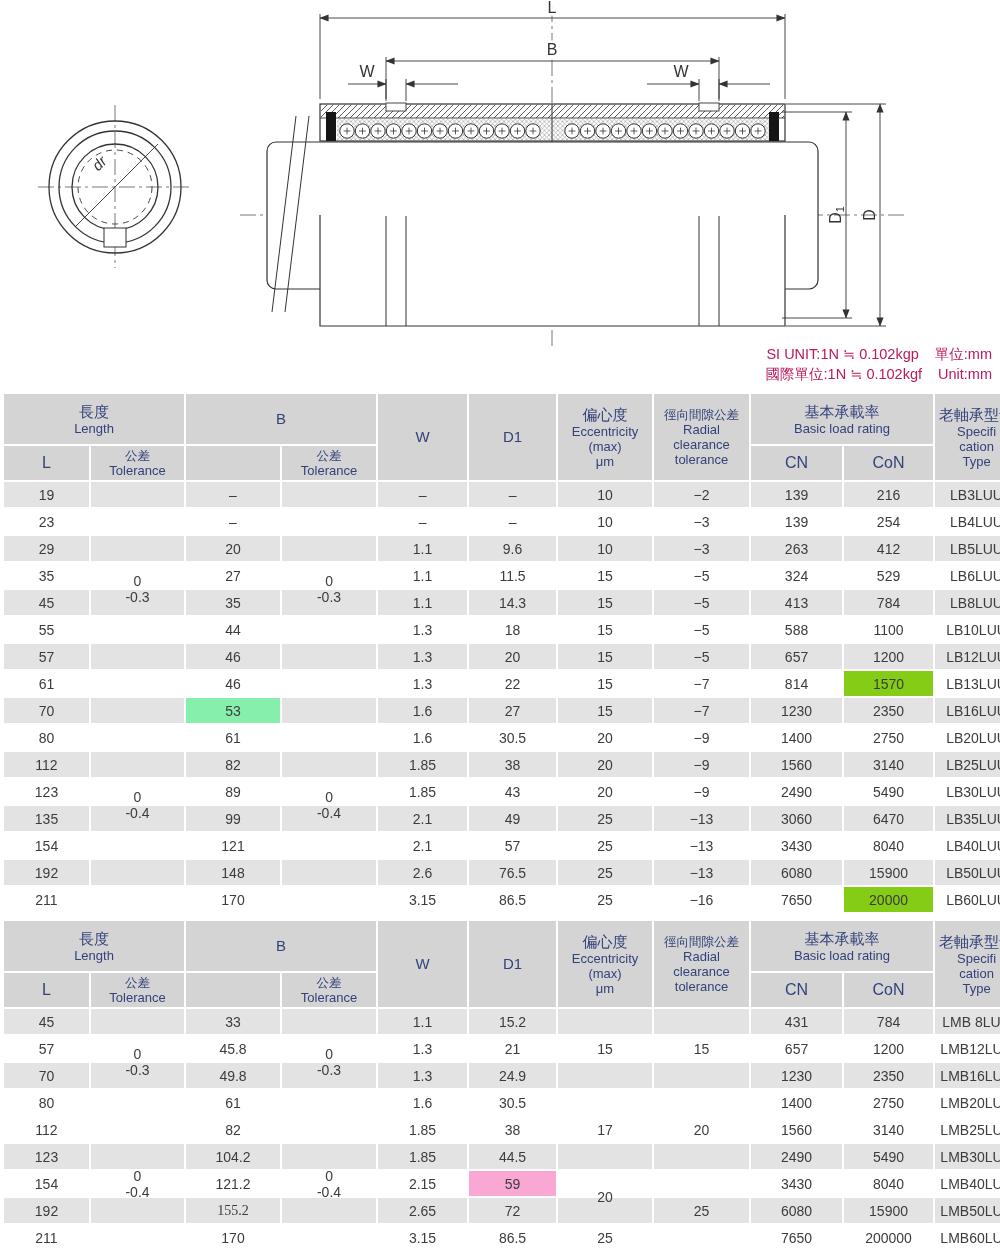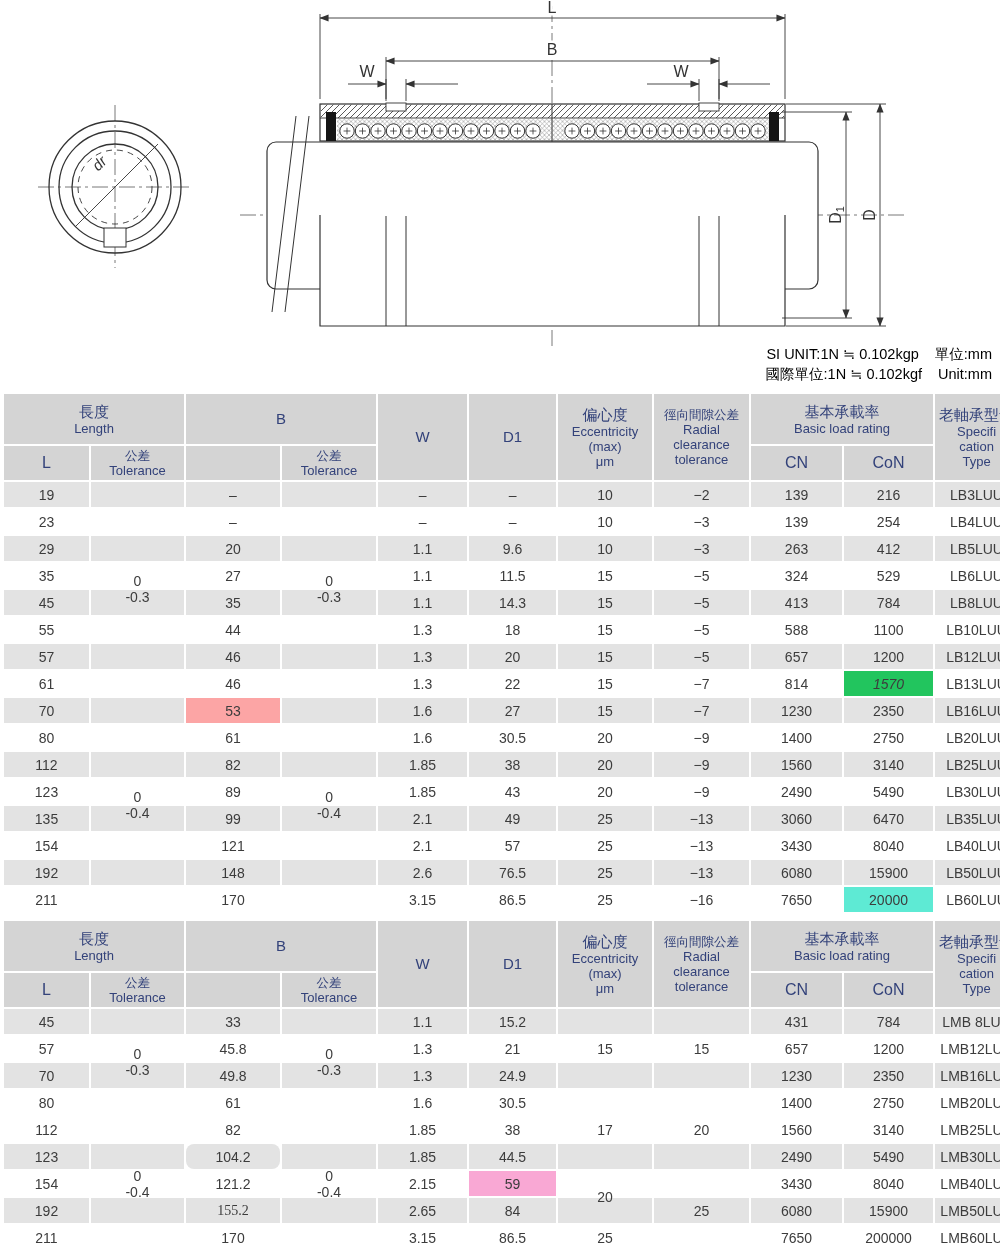--- a/index.html
+++ b/index.html
@@ -3,21 +3,21 @@
 <meta charset="utf-8">
 <style>
   html,body{margin:0;padding:0;background:#fff;}
   body{width:1000px;height:1257px;overflow:hidden;
        font-family:"Liberation Sans","DejaVu Sans",sans-serif;color:#3a3a3a;}
   .page{position:relative;width:1000px;height:1257px;background:#fff;}
 
   
   .drawing{position:relative;width:1000px;height:392px;}
   .drawing svg{display:block;width:1000px;height:392px;}
-  .si-note{position:absolute;top:344px;right:8px;font-size:14.5px;color:#000000;line-height:20px;}
+  .si-note{position:absolute;top:344px;right:8px;font-size:14.5px;color:#be185d;line-height:20px;}
   .si-note .row{display:flex;justify-content:flex-end;gap:16px;}
 
   
   table.spec{border-collapse:separate;border-spacing:2px;table-layout:fixed;
              width:996px;margin:0 2px;}
   table.spec th{background:#d4d4d4;color:#33427a;font-weight:normal;padding:0;
                 vertical-align:middle;text-align:center;}
   table.spec td{padding:0;height:25px;text-align:center;vertical-align:middle;
                 font-size:14px;color:#3c3c3c;line-height:16px;}
   tr.h1 th{height:50px;}
@@ -314,28 +314,28 @@
           <td class="typecol" style="background: rgb(227, 227, 227);">LB12LUU</td>
         </tr>
         <tr>
           <td style="background: rgb(255, 255, 255);">61</td>
           <td style="background: rgb(255, 255, 255);">46</td>
           <td style="background: rgb(255, 255, 255);">1.3</td>
           <td style="background: rgb(255, 255, 255);">22</td>
           <td style="background: rgb(255, 255, 255);">15</td>
           <td style="background: rgb(255, 255, 255);">−7</td>
           <td style="background: rgb(255, 255, 255);">814</td>
-          <td style="background: #22c55e; font-style: italic;">1570</td>
+          <td style="background: #84cc16;">1570</td>
           <td class="typecol" style="background: rgb(255, 255, 255);">LB13LUU</td>
         </tr>
         <tr>
           <td style="background: rgb(227, 227, 227);">70</td>
           <td rowspan="8" class="merged" style="background: linear-gradient(rgb(227, 227, 227) 0px, rgb(227, 227, 227) 25px, rgb(255, 255, 255) 25px, rgb(255, 255, 255) 27px, rgb(255, 255, 255) 27px, rgb(255, 255, 255) 52px, rgb(255, 255, 255) 52px, rgb(255, 255, 255) 54px, rgb(227, 227, 227) 54px, rgb(227, 227, 227) 79px, rgb(255, 255, 255) 79px, rgb(255, 255, 255) 81px, rgb(255, 255, 255) 81px, rgb(255, 255, 255) 106px, rgb(255, 255, 255) 106px, rgb(255, 255, 255) 108px, rgb(227, 227, 227) 108px, rgb(227, 227, 227) 133px, rgb(255, 255, 255) 133px, rgb(255, 255, 255) 135px, rgb(255, 255, 255) 135px, rgb(255, 255, 255) 160px, rgb(255, 255, 255) 160px, rgb(255, 255, 255) 162px, rgb(227, 227, 227) 162px, rgb(227, 227, 227) 187px, rgb(255, 255, 255) 187px, rgb(255, 255, 255) 189px, rgb(255, 255, 255) 189px, rgb(255, 255, 255) 214px);">0
 -0.4</td>
-          <td style="background: #fca5a5;">53</td>
+          <td style="background: #86efac;">53</td>
           <td rowspan="8" class="merged" style="background: linear-gradient(rgb(227, 227, 227) 0px, rgb(227, 227, 227) 25px, rgb(255, 255, 255) 25px, rgb(255, 255, 255) 27px, rgb(255, 255, 255) 27px, rgb(255, 255, 255) 52px, rgb(255, 255, 255) 52px, rgb(255, 255, 255) 54px, rgb(227, 227, 227) 54px, rgb(227, 227, 227) 79px, rgb(255, 255, 255) 79px, rgb(255, 255, 255) 81px, rgb(255, 255, 255) 81px, rgb(255, 255, 255) 106px, rgb(255, 255, 255) 106px, rgb(255, 255, 255) 108px, rgb(227, 227, 227) 108px, rgb(227, 227, 227) 133px, rgb(255, 255, 255) 133px, rgb(255, 255, 255) 135px, rgb(255, 255, 255) 135px, rgb(255, 255, 255) 160px, rgb(255, 255, 255) 160px, rgb(255, 255, 255) 162px, rgb(227, 227, 227) 162px, rgb(227, 227, 227) 187px, rgb(255, 255, 255) 187px, rgb(255, 255, 255) 189px, rgb(255, 255, 255) 189px, rgb(255, 255, 255) 214px);">0
 -0.4</td>
           <td style="background: rgb(227, 227, 227);">1.6</td>
           <td style="background: rgb(227, 227, 227);">27</td>
           <td style="background: rgb(227, 227, 227);">15</td>
           <td style="background: rgb(227, 227, 227);">−7</td>
           <td style="background: rgb(227, 227, 227);">1230</td>
           <td style="background: rgb(227, 227, 227);">2350</td>
           <td class="typecol" style="background: rgb(227, 227, 227);">LB16LUU</td>
         </tr>
@@ -406,21 +406,21 @@
           <td class="typecol" style="background: rgb(227, 227, 227);">LB50LUU</td>
         </tr>
         <tr>
           <td style="background: rgb(255, 255, 255);">211</td>
           <td style="background: rgb(255, 255, 255);">170</td>
           <td style="background: rgb(255, 255, 255);">3.15</td>
           <td style="background: rgb(255, 255, 255);">86.5</td>
           <td style="background: rgb(255, 255, 255);">25</td>
           <td style="background: rgb(255, 255, 255);">−16</td>
           <td style="background: rgb(255, 255, 255);">7650</td>
-          <td style="background: #5eead4;">20000</td>
+          <td style="background: #84cc16;">20000</td>
           <td class="typecol" style="background: rgb(255, 255, 255);">LB60LUU</td>
         </tr>
       </tbody>
   </table>
 
   <table class="spec" id="table2">
     <colgroup>
       <col style="width:85px">
         <col style="width:93px">
         <col style="width:94px">
@@ -539,21 +539,21 @@
           <td rowspan="5" class="merged" style="background: linear-gradient(rgb(255, 255, 255) 0px, rgb(255, 255, 255) 25px, rgb(255, 255, 255) 25px, rgb(255, 255, 255) 27px, rgb(227, 227, 227) 27px, rgb(227, 227, 227) 52px, rgb(255, 255, 255) 52px, rgb(255, 255, 255) 54px, rgb(255, 255, 255) 54px, rgb(255, 255, 255) 79px, rgb(255, 255, 255) 79px, rgb(255, 255, 255) 81px, rgb(227, 227, 227) 81px, rgb(227, 227, 227) 106px, rgb(255, 255, 255) 106px, rgb(255, 255, 255) 108px, rgb(255, 255, 255) 108px, rgb(255, 255, 255) 133px);">0
 -0.4</td>
           <td style="background: rgb(255, 255, 255);">1.85</td>
           <td style="background: rgb(255, 255, 255);">38</td>
           <td style="background: rgb(255, 255, 255);">1560</td>
           <td style="background: rgb(255, 255, 255);">3140</td>
           <td class="typecol" style="background: rgb(255, 255, 255);">LMB25LUU</td>
         </tr>
         <tr>
           <td style="background: rgb(227, 227, 227);">123</td>
-          <td style="background: rgb(227, 227, 227); border-radius: 8px;">104.2</td>
+          <td style="background: rgb(227, 227, 227);">104.2</td>
           <td style="background: rgb(227, 227, 227);">1.85</td>
           <td style="background: rgb(227, 227, 227);">44.5</td>
           <td style="background: rgb(227, 227, 227);">2490</td>
           <td style="background: rgb(227, 227, 227);">5490</td>
           <td class="typecol" style="background: rgb(227, 227, 227);">LMB30LUU</td>
         </tr>
         <tr>
           <td style="background: rgb(255, 255, 255);">154</td>
           <td style="background: rgb(255, 255, 255);">121.2</td>
           <td style="background: rgb(255, 255, 255);">2.15</td>
@@ -561,21 +561,21 @@
           <td rowspan="2" class="merged" style="background: linear-gradient(rgb(255, 255, 255) 0px, rgb(255, 255, 255) 25px, rgb(255, 255, 255) 25px, rgb(255, 255, 255) 27px, rgb(227, 227, 227) 27px, rgb(227, 227, 227) 52px);">20</td>
           <td rowspan="3" class="merged" style="background: linear-gradient(rgb(255, 255, 255) 0px, rgb(255, 255, 255) 25px, rgb(255, 255, 255) 25px, rgb(255, 255, 255) 27px, rgb(227, 227, 227) 27px, rgb(227, 227, 227) 52px, rgb(255, 255, 255) 52px, rgb(255, 255, 255) 54px, rgb(255, 255, 255) 54px, rgb(255, 255, 255) 79px);">25</td>
           <td style="background: rgb(255, 255, 255);">3430</td>
           <td style="background: rgb(255, 255, 255);">8040</td>
           <td class="typecol" style="background: rgb(255, 255, 255);">LMB40LUU</td>
         </tr>
         <tr>
           <td style="background: rgb(227, 227, 227);">192</td>
           <td style="background: rgb(227, 227, 227); font-family: Liberation Serif, serif;">155.2</td>
           <td style="background: rgb(227, 227, 227);">2.65</td>
-          <td style="background: rgb(227, 227, 227);">84</td>
+          <td style="background: rgb(227, 227, 227);">72</td>
           <td style="background: rgb(227, 227, 227);">6080</td>
           <td style="background: rgb(227, 227, 227);">15900</td>
           <td class="typecol" style="background: rgb(227, 227, 227);">LMB50LUU</td>
         </tr>
         <tr>
           <td style="background: rgb(255, 255, 255);">211</td>
           <td style="background: rgb(255, 255, 255);">170</td>
           <td style="background: rgb(255, 255, 255);">3.15</td>
           <td style="background: rgb(255, 255, 255);">86.5</td>
           <td rowspan="1" class="merged" style="background: linear-gradient(rgb(255, 255, 255) 0px, rgb(255, 255, 255) 25px);">25</td>

